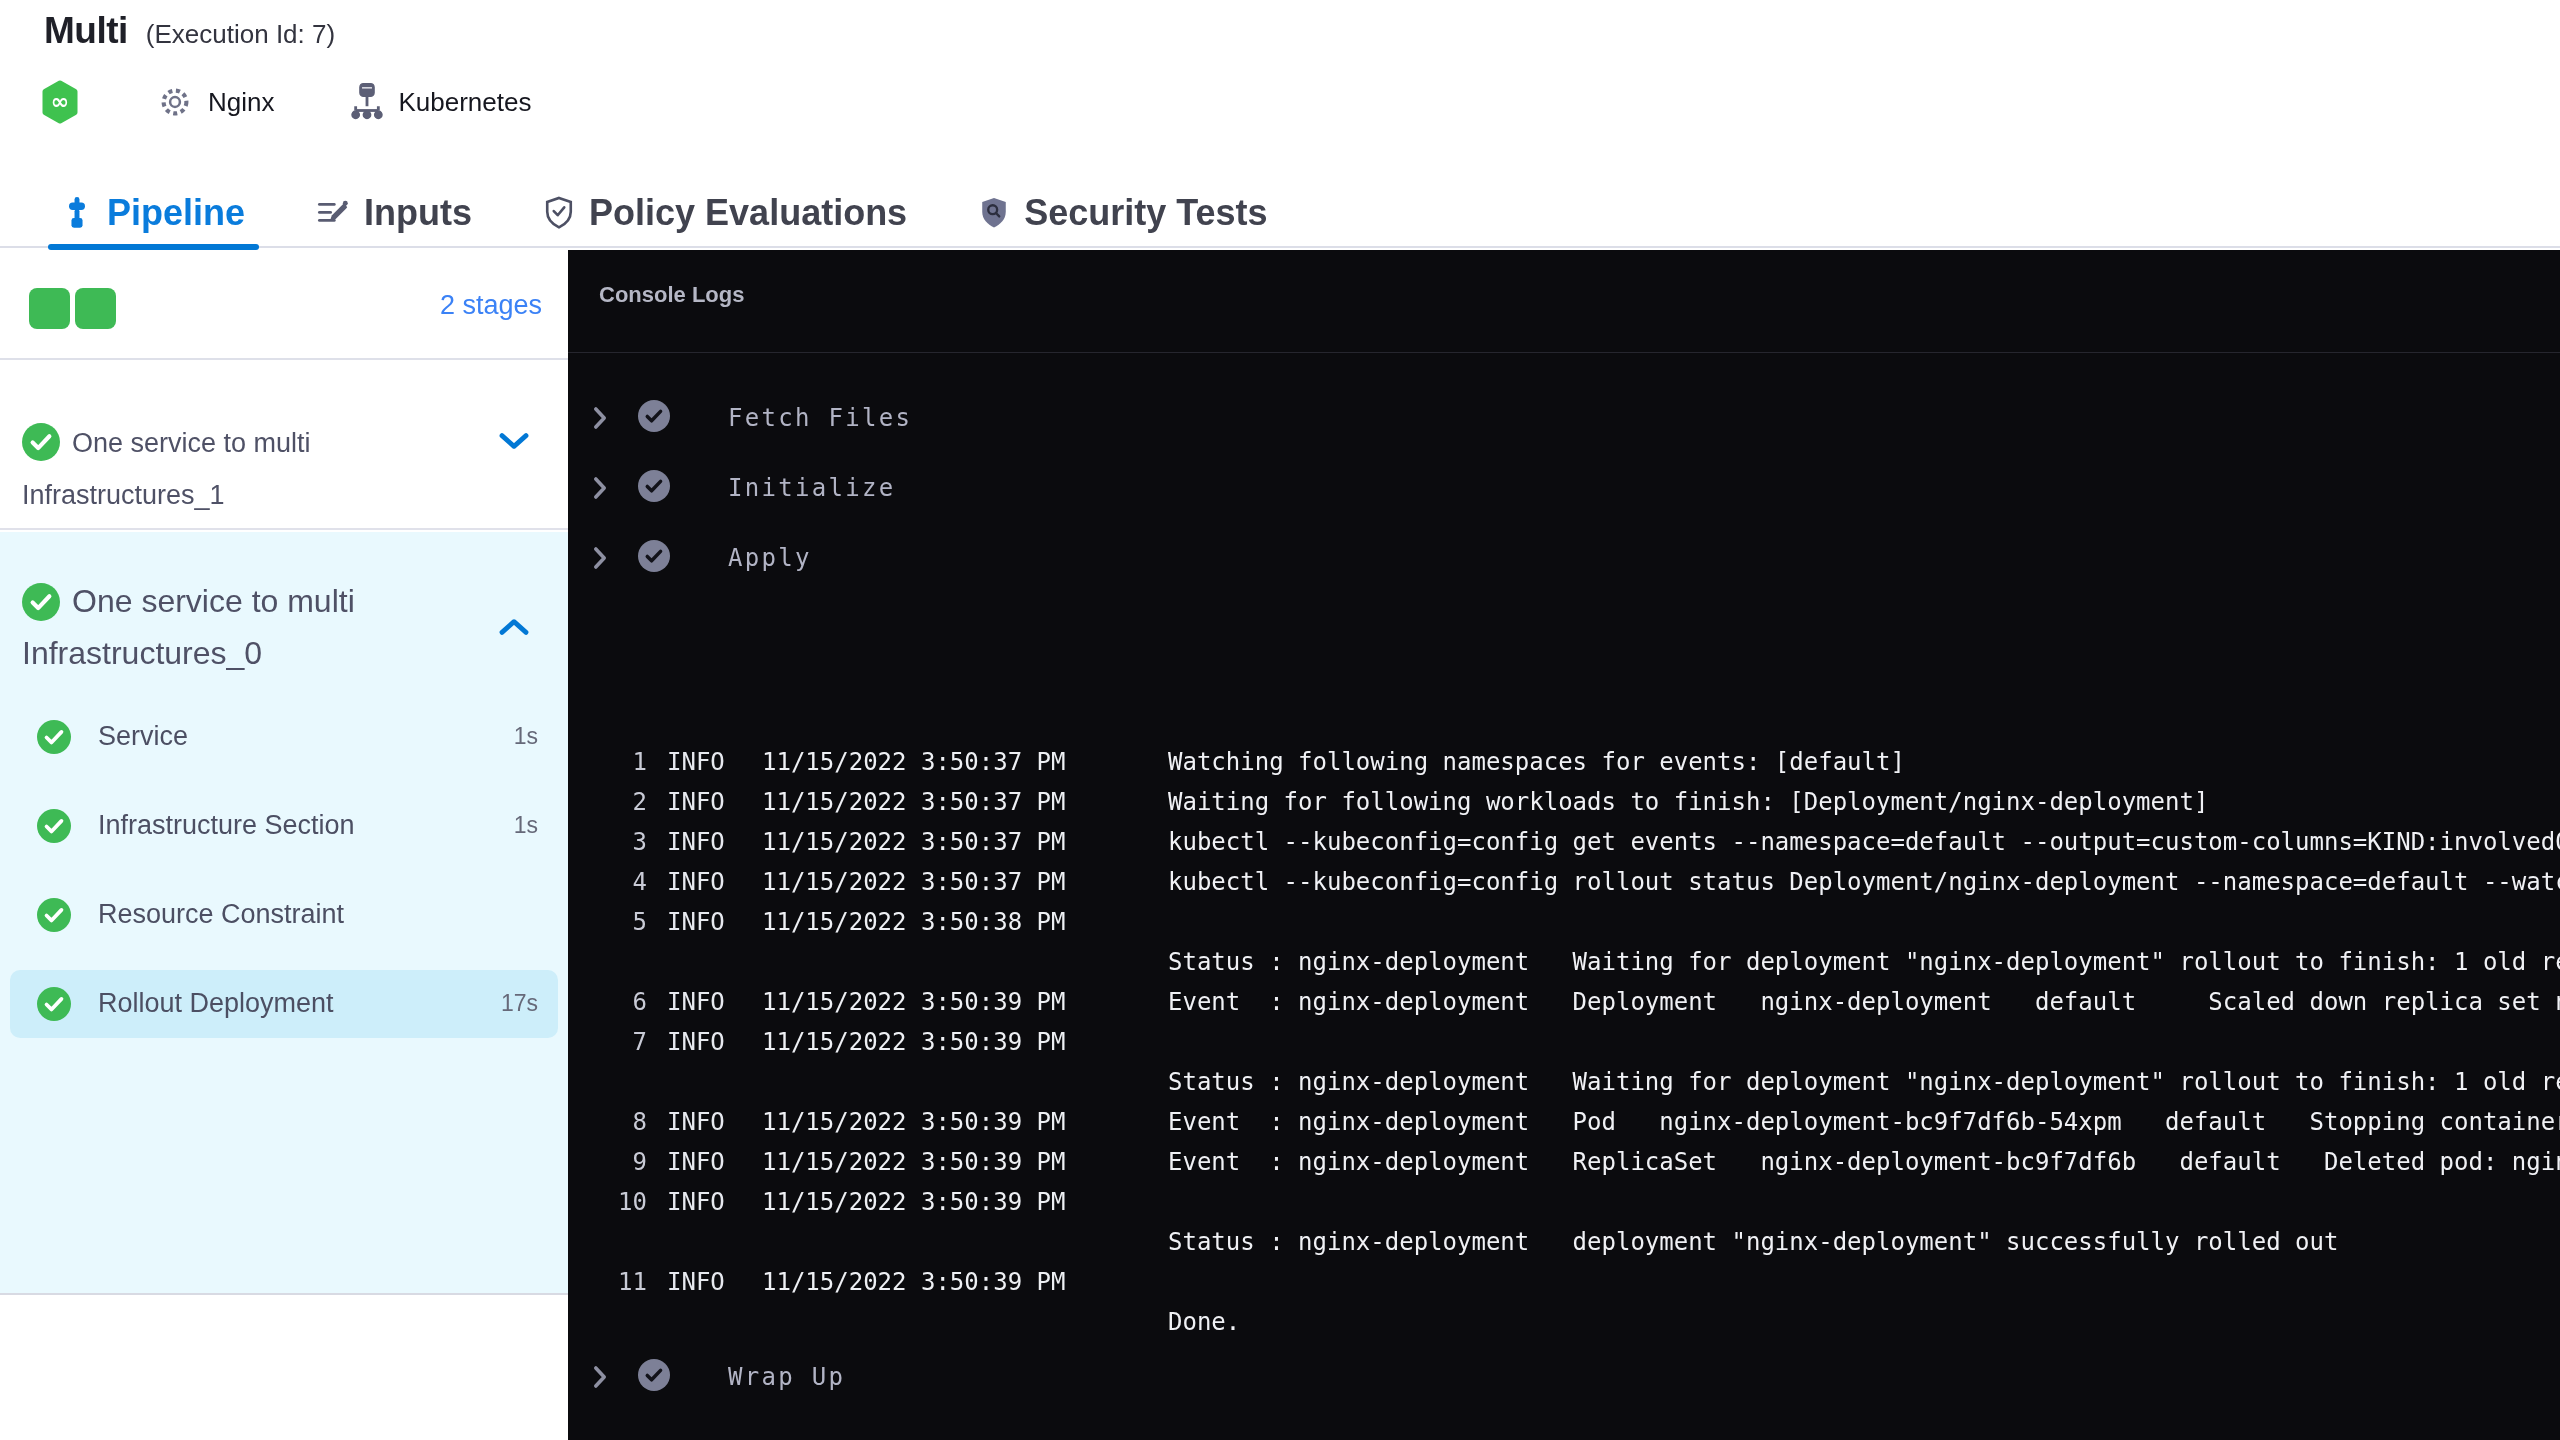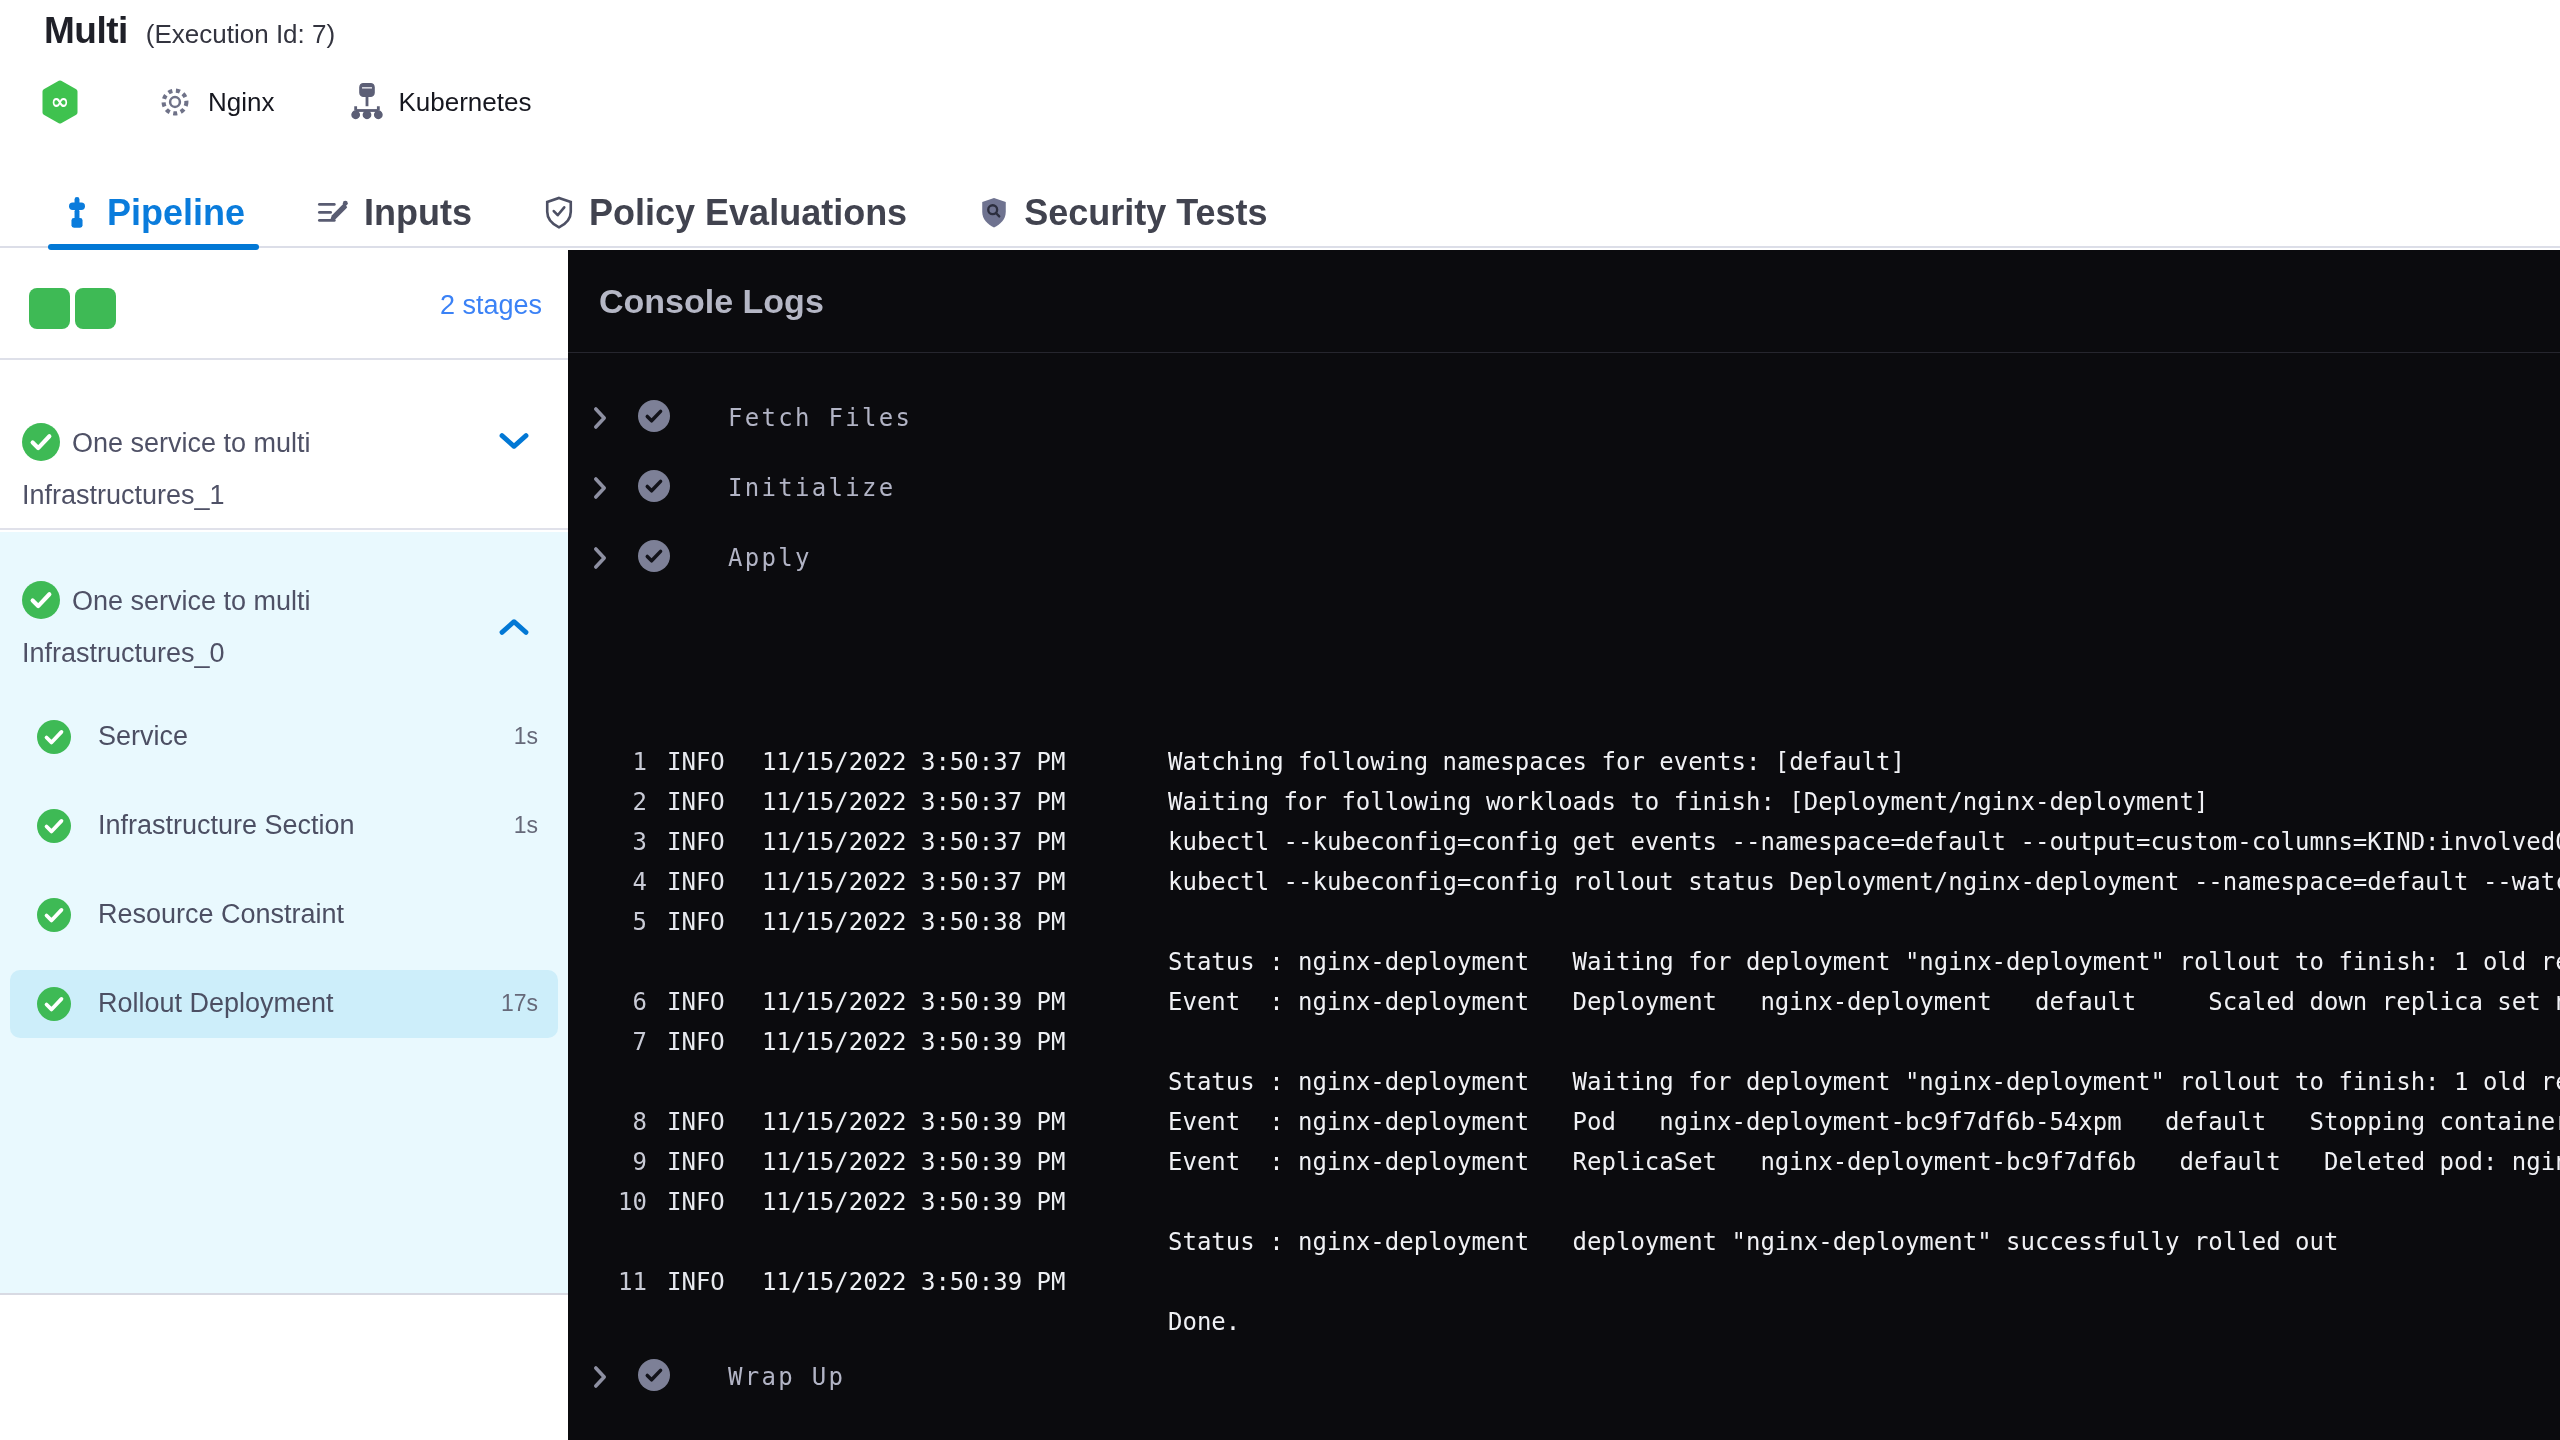--- a/index.html
+++ b/index.html
@@ -32,33 +32,33 @@
   .stage-squares { position:absolute; left:29px; top:38px; display:flex; gap:5px; }
   .stage-square { width:41px; height:41px; border-radius:8px; background:#3eba55; }
   .stages-count { position:absolute; right:26px; top:40px; font-size:27px; color:#3b82f6; }
 
   .stage-block-1 { position:absolute; left:0; top:112px; width:568px; height:168px; border-bottom:2px solid #e0e1ea; }
   .stage-name-wrap { position:absolute; left:22px; top:60px; width:380px; font-size:27px; line-height:43px; color:#4f5166; }
   .chk-inline { display:inline-block; vertical-align:-9px; margin-right:12px; }
   .stage-chevron { position:absolute; right:38px; top:68px; }
 
   .stage-block-0 { position:absolute; left:0; top:282px; width:568px; height:763px; background:#e9f9fe; border-bottom:2px solid #d8dae3; }
-  .stage0-name-wrap { position:absolute; left:22px; top:48px; width:380px; font-size:27px; line-height:43px; color:#4f5166; }
+  .stage0-name-wrap { position:absolute; left:22px; top:48px; width:380px; font-size:32px; line-height:43px; color:#4f5166; }
   .stage0-chevron { position:absolute; right:38px; top:84px; }
   .stage-steps { position:absolute; left:0; top:160px; width:568px; }
   .step-row { height:89px; display:flex; align-items:center; }
   .step-row-inner { display:flex; align-items:center; height:68px; margin:0 10px; border-radius:10px;
                     padding:0 20px 0 27px; flex:1; }
   .step-row.selected .step-row-inner { background:#cdeefa; }
   .step-label { margin-left:27px; font-size:27px; color:#4c4f63; }
   .step-duration { margin-left:auto; font-size:23px; color:#666979; }
 
   
   .console { position:absolute; left:568px; top:250px; width:1992px; height:1190px; background:#0b0b0e; overflow:hidden; }
-  .console-title { position:absolute; left:31px; top:32px; font-size:34px; font-weight:bold; color:#b5b7c5; }
+  .console-title { position:absolute; left:31px; top:32px; font-size:22px; font-weight:bold; color:#b5b7c5; }
   .console-divider { position:absolute; left:0; top:102px; width:1992px; height:1px; background:#26262e; }
 
   .console-steps-top { position:absolute; left:0; top:133px; width:1992px; }
   .console-steps-bottom { position:absolute; left:0; top:1092px; width:1992px; }
   .cstep { height:70px; display:flex; align-items:center; }
   .cstep .chev { width:24px; margin-left:20px; display:flex; justify-content:center; }
   .cstep .cchk { margin-left:26px; }
   .cstep-label { margin-left:58px; font-family:"DejaVu Sans Mono", monospace; font-size:24px;
                  letter-spacing:2.3px; color:#b2b4c5; }
 

